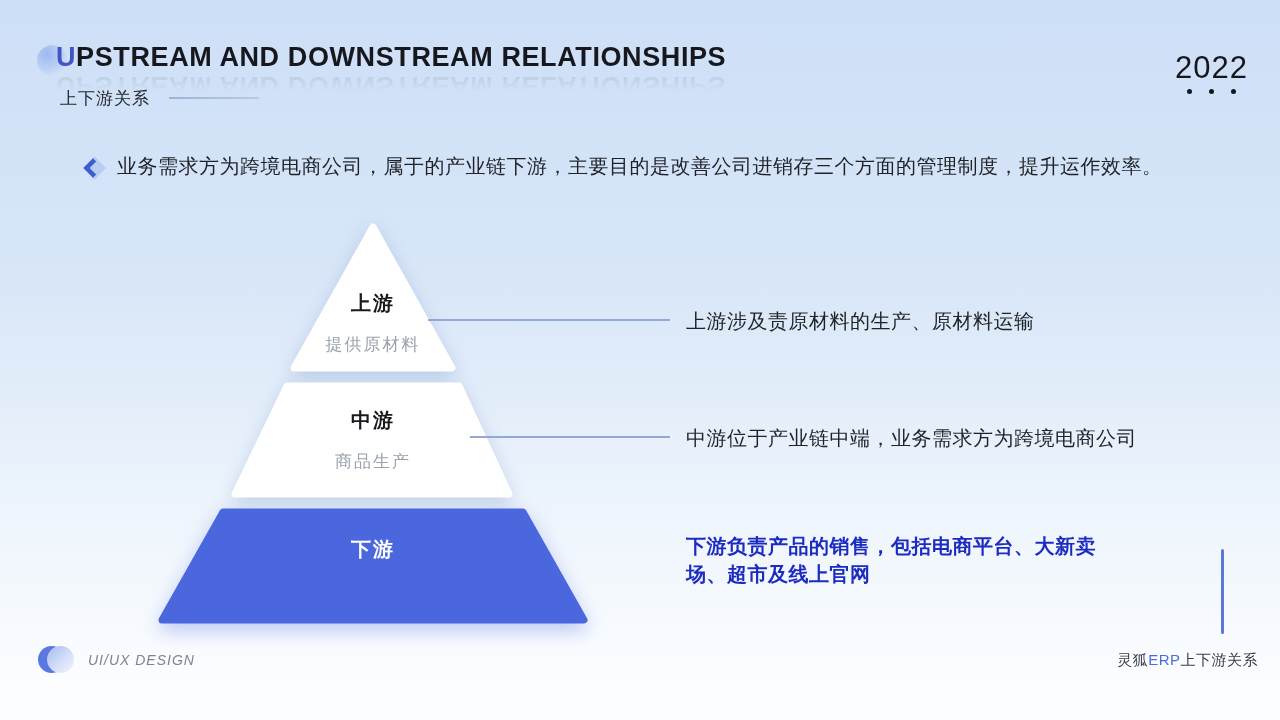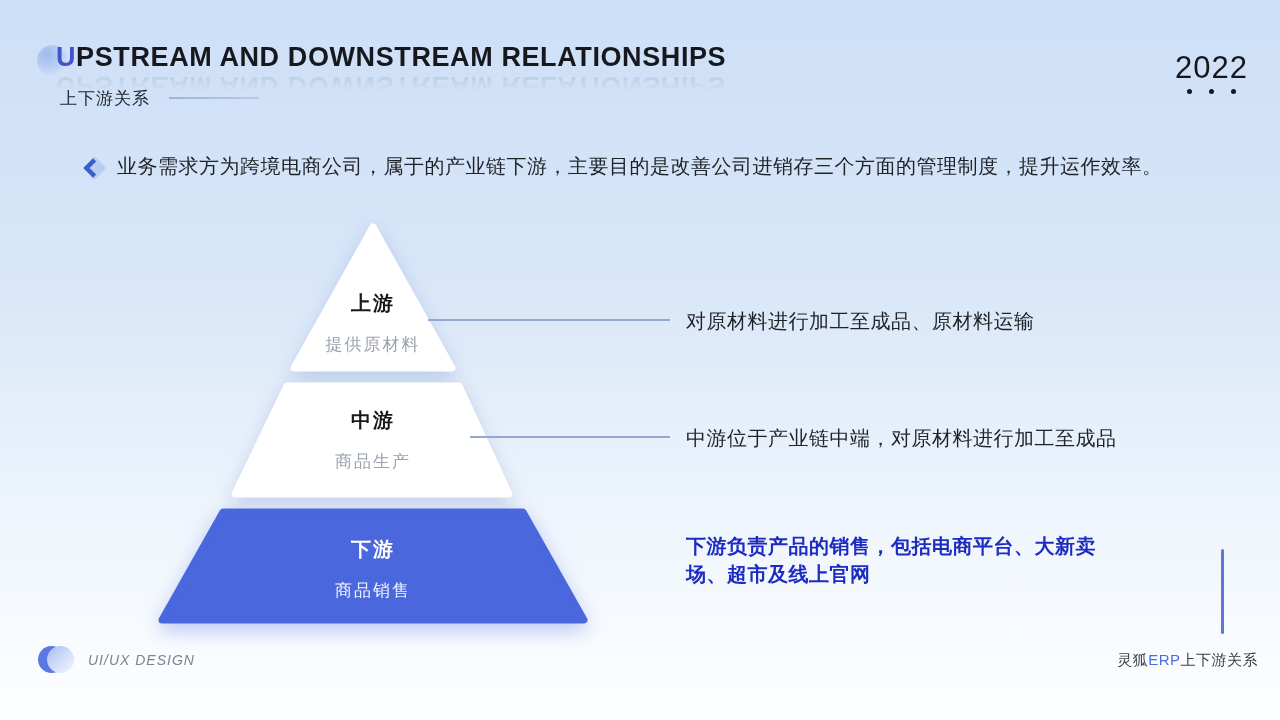--- a/index.html
+++ b/index.html
@@ -173,25 +173,24 @@
   <div class="tier-label-group tier-group-1">
     <div class="tier-title">上游</div>
     <div class="tier-sub">提供原材料</div>
   </div>
   <div class="tier-label-group tier-group-2">
     <div class="tier-title">中游</div>
     <div class="tier-sub">商品生产</div>
   </div>
   <div class="tier-label-group tier-group-3">
     <div class="tier-title">下游</div>
-    <div class="tier-sub">商品销售</div>
-  </div>
-
-  <div class="note note-1">对原材料进行加工至成品、原材料运输</div>
-  <div class="note note-2">中游位于产业链中端，对原材料进行加工至成品</div>
+  </div>
+
+  <div class="note note-1">上游涉及责原材料的生产、原材料运输</div>
+  <div class="note note-2">中游位于产业链中端，业务需求方为跨境电商公司</div>
   <div class="note note-3">下游负责产品的销售，包括电商平台、大新卖场、超市及线上官网</div>
 
   <div class="accent-vline"></div>
 
   <div class="footer-logo">
     <span class="c1"></span>
       <span class="c2"></span>
   </div>
   <div class="footer-left-label">UI/UX DESIGN</div>
   <div class="footer-brand">

